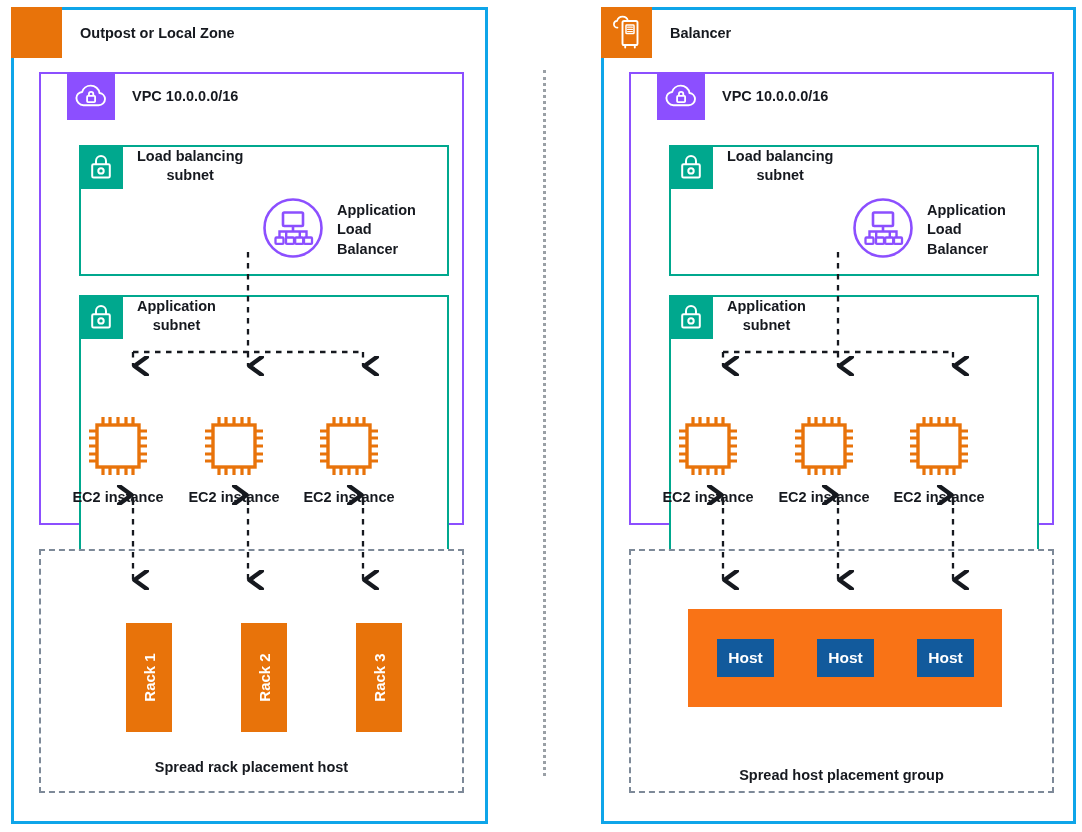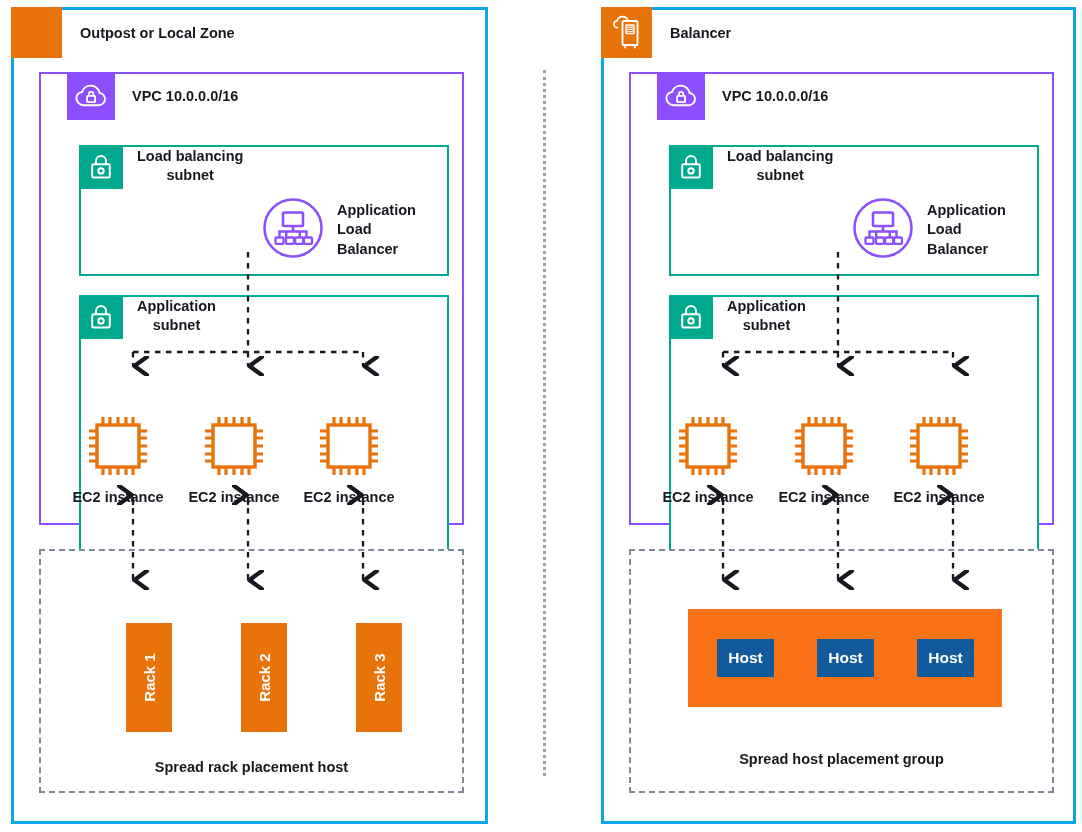--- a/index.html
+++ b/index.html
@@ -337,21 +337,21 @@
         <div class="host" style="left:29px;top:30px;width:57px;height:38px;">
           <div class="host-txt">Host</div>
         </div>
         <div class="host" style="left:129px;top:30px;width:57px;height:38px;">
           <div class="host-txt">Host</div>
         </div>
         <div class="host" style="left:229px;top:30px;width:57px;height:38px;">
           <div class="host-txt">Host</div>
         </div>
       </div>
-      <div class="pgroup-label" style="top:200px;">Spread host placement group</div>
+      <div class="pgroup-label" style="top:216px;">Spread host placement group</div>
     </div>
   </div>
 
   <div class="divider" style="left:543px;top:70px;height:706px;"></div>
 
   <svg class="ov" viewBox="0 0 1082 832">
     <defs>
       <marker id="arrDown" markerWidth="9" markerHeight="9" refX="4.5" refY="7.2" orient="auto">
         <path d="M0.6 1.2 L4.5 6.6 L8.4 1.2" fill="none" stroke="#16191f" stroke-width="1.9" stroke-linecap="round" stroke-linejoin="round"></path>
       </marker>

